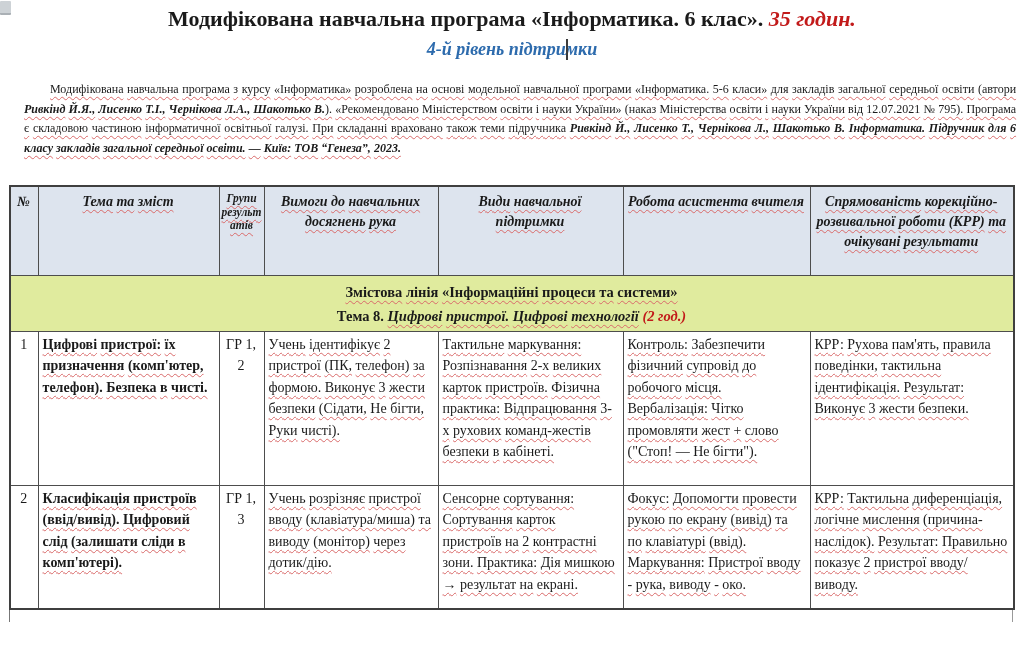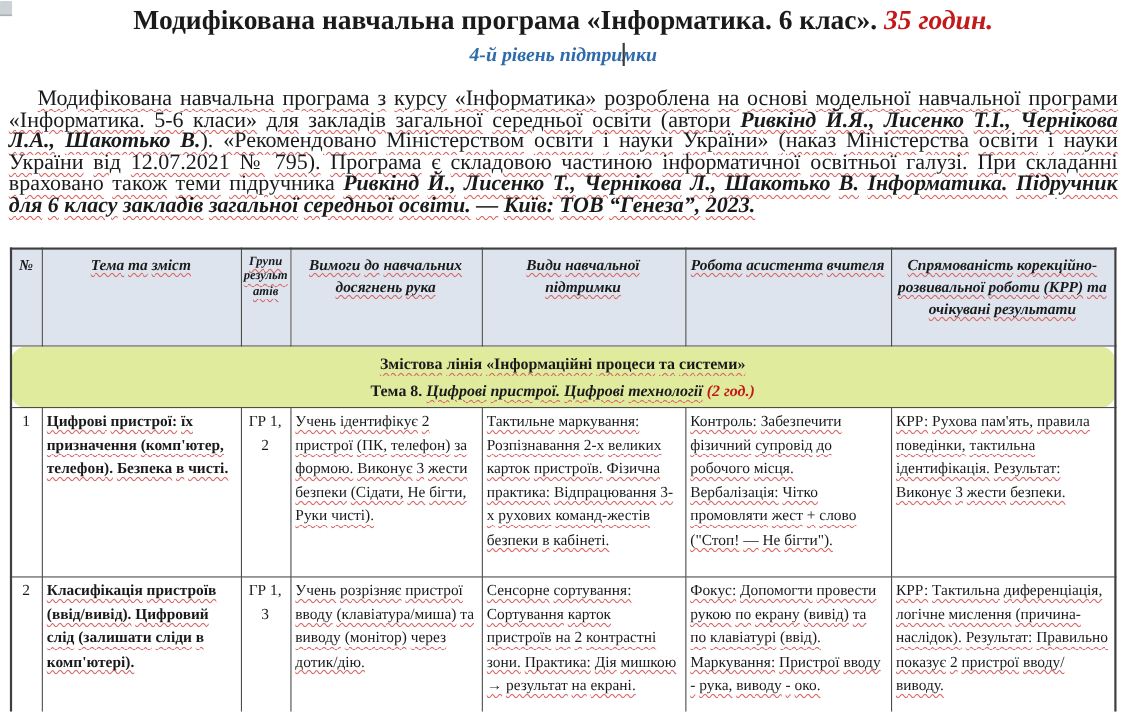--- a/index.html
+++ b/index.html
@@ -11,41 +11,41 @@
     font-family:"Liberation Serif", serif;
     color:#1a1a1a;
   }
   .corner-icon{
     position:absolute;left:0;top:1px;width:11px;height:12px;
     background:#cdd2d6;border-bottom:2px solid #aab0b5;border-radius:1px;
   }
   .title{
     margin:6px 10px 0 10px;
     text-align:center;
-    font-size:25px;line-height:25px;
+    font-size:22px;line-height:25px;
     font-weight:bold;
   }
   .red{color:#c21a1a;}
   .red-it{color:#c21a1a;font-style:italic;}
   .subtitle-wrap{position:relative;}
   .subtitle{
     margin:6px 10px 0 10px;
     text-align:center;
     font-size:18px;line-height:24px;
     font-weight:bold;font-style:italic;
     color:#2d6bad;
   }
   .caret{
     position:absolute;left:566px;top:2px;width:2px;height:21px;background:#3c3c3c;
   }
   .intro{
-    margin:19px 8px 0 8px;
+    margin:19px 8px 0 24px;
     text-align:justify;
     text-indent:26px;
-    font-size:20px;line-height:19.6px;
+    font-size:12px;line-height:19.6px;
   }
   .sq{
     text-decoration-line:underline;
     text-decoration-style:wavy;
     text-decoration-color:#d96a6a;
     text-decoration-thickness:1px;
     text-underline-offset:3px;
   }
   table.curriculum{
     margin:27px 0 0 9px;
@@ -76,21 +76,20 @@
   tr.r-head{height:89px;}
   tr.r-sec{height:53px;}
   tr.r-1{height:154px;}
   tr.r-2{height:124px;}
   td.sec{
     background:#e0eb9e;
     text-align:center;
     font-weight:bold;
     font-size:14.5px;line-height:24.5px;
     padding-top:4px;
-    border-radius:14px;
   }
   td.c-num,td.c-grp{text-align:center;}
   td.c-theme{font-weight:bold;}
   tr.r-2 td{border-bottom:2.5px solid #3f3f3f;}
   .sliver{
     margin-left:9px;width:1002px;height:12px;
     border-left:1.5px solid #777;border-right:1.5px solid #999;
     background:#ffffff;
   }
 </style>

